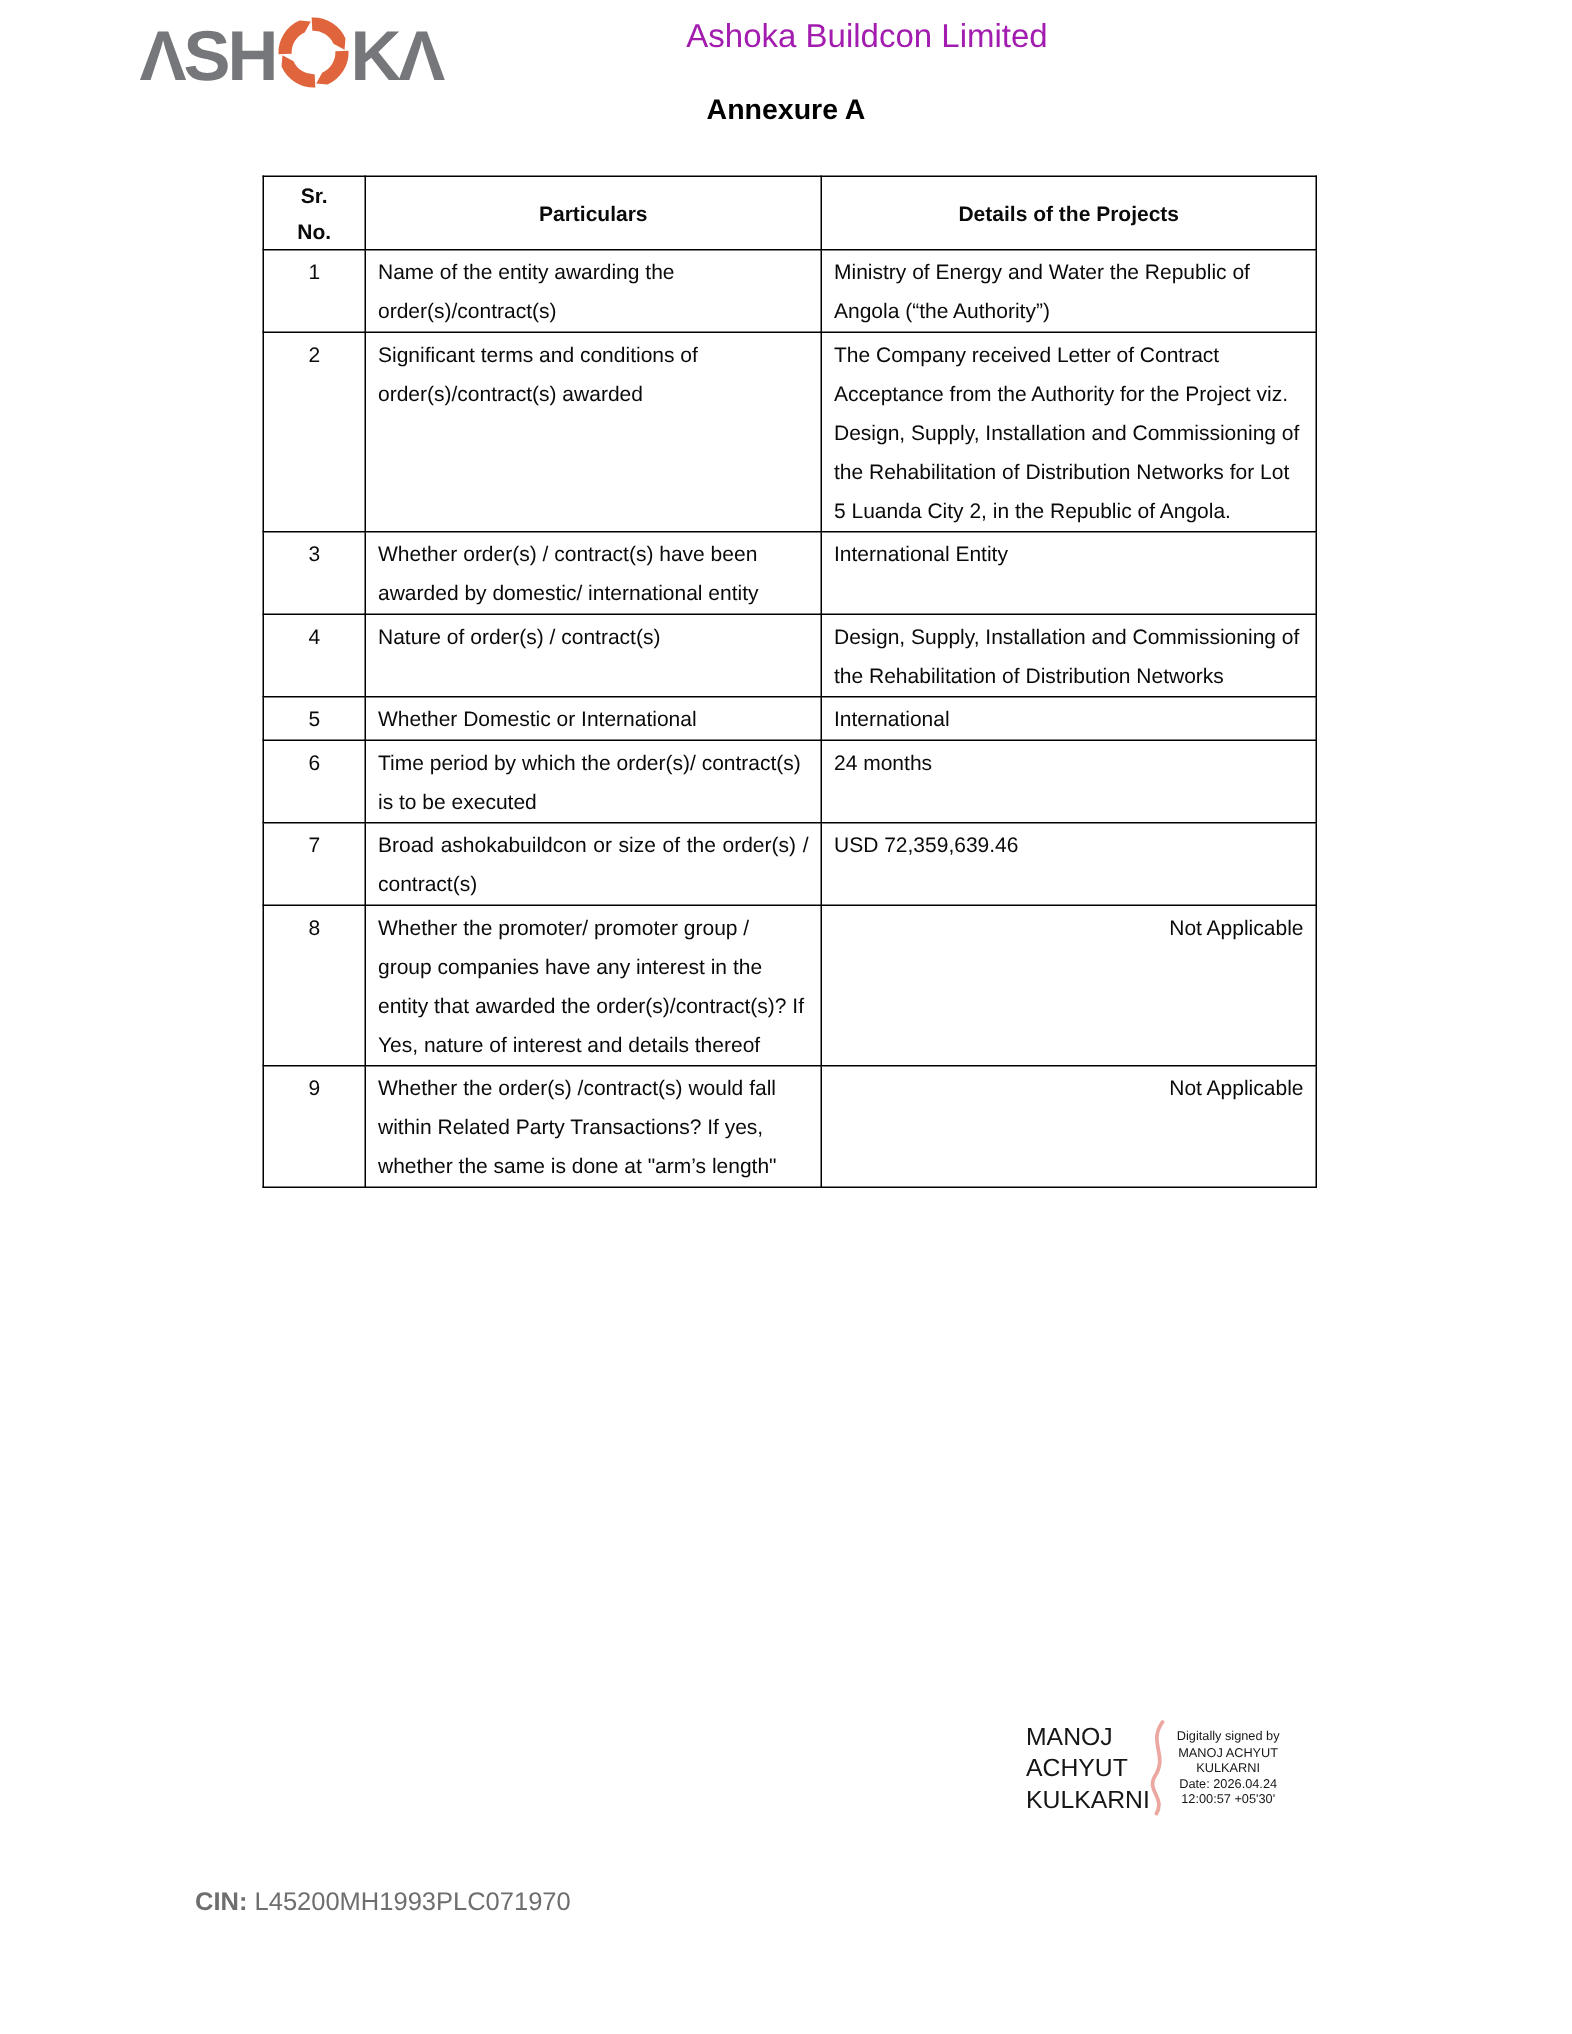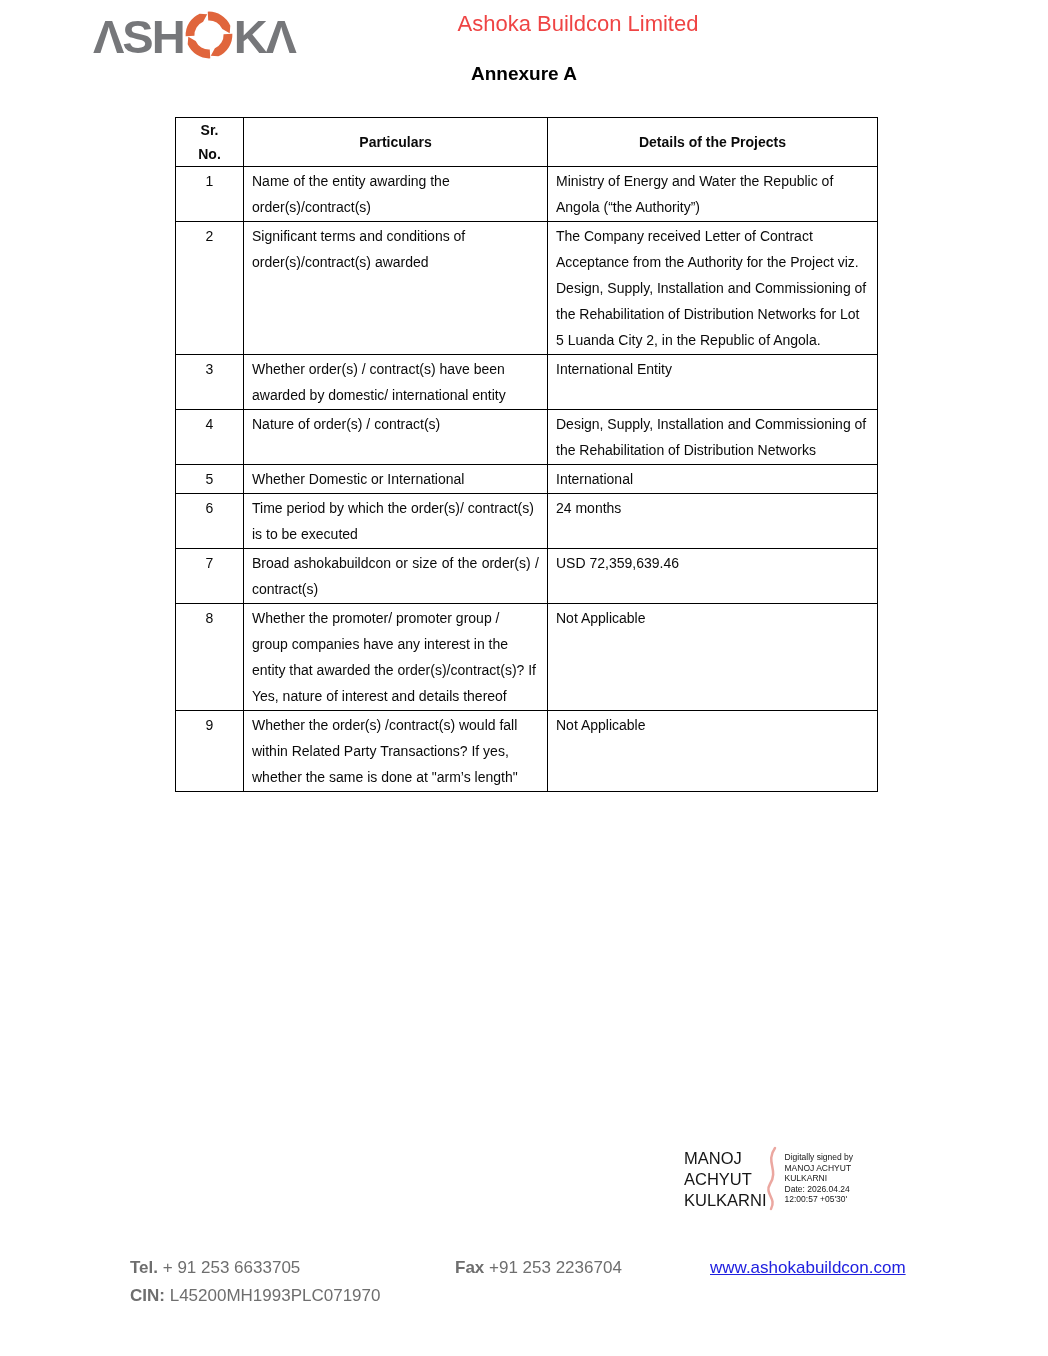--- a/index.html
+++ b/index.html
@@ -15,21 +15,21 @@
     display:flex; align-items:center;
   }
   .logo-text {
     font-size:47px; font-weight:700; color:#76777a;
     letter-spacing:-2px; line-height:1;
   }
   .logo-icon { margin:0 -1px; position:relative; top:1px; }
 
   .company-name {
     position:absolute; top:11px; left:578px; transform:translateX(-50%);
-    font-size:22px; color:#ef4444; white-space:nowrap;
+    font-size:22px; color:#a21caf; white-space:nowrap;
   }
   .annexure-title {
     position:absolute; top:63px; left:50%; transform:translateX(-50%);
     font-size:19px; font-weight:700; color:#000000; white-space:nowrap;
   }
 
   
   table.details-table {
     position:absolute; left:175px; top:117px;
     width:702px; border-collapse:collapse;
@@ -43,31 +43,31 @@
     padding:1px 8px;
   }
   .details-table th {
     text-align:center; vertical-align:middle;
     font-weight:700; height:48px; padding:0 4px; line-height:24px;
   }
   .col-sr  { width:68px; }
   .col-part{ width:304px; }
   .col-det { width:330px; }
   td.sr { text-align:center; }
-  td.center { text-align:left; }
+  td.center { text-align:right; }
   td.justify { text-align:justify; }
 
   
   .signature {
     position:absolute; left:664px; top:1148px;
     display:flex; align-items:flex-start;margin-left:20px;
   }
   .sig-name { font-size:16.5px; line-height:21px; color:#161616; white-space:nowrap; }
   .sig-flourish { margin:0 2px 0 -6px; position:relative; top:-2px; }
-  .sig-details { font-size:8.5px; line-height:10.5px; color:#161616; padding-top:4px; white-space:nowrap; }
+  .sig-details { font-size:8.5px; line-height:10.5px; color:#161616; padding-top:4px; white-space:nowrap;text-align:center; }
 
   
   .footer {
     position:absolute; left:130px; top:1254px; width:800px;
     color:#6e6e6e; font-size:17px; line-height:28px;
   }
   .footer b { font-weight:700; }
   .f-line { position:relative; height:28px; white-space:nowrap; }
   .f-fax  { position:absolute; left:325px; top:0; }
   .f-site {
@@ -177,20 +177,15 @@
     <div>Digitally signed by</div>
     <div>MANOJ ACHYUT</div>
     <div>KULKARNI</div>
     <div>Date: 2026.04.24</div>
     <div>12:00:57 +05'30'</div>
   </div>
 </div>
 
 <div class="footer">
   <div class="f-line">
-    <span class="f-tel"><b>Tel.</b><span> + 91 253 6633705</span></span>
-    <span class="f-fax"><b>Fax</b><span> +91 253 2236704</span></span>
-    <a class="f-site">www.ashokabuildcon.com</a>
-  </div>
-  <div class="f-line">
     <b>CIN:</b><span> L45200MH1993PLC071970</span>
   </div>
 </div>
 
 </body></html>

